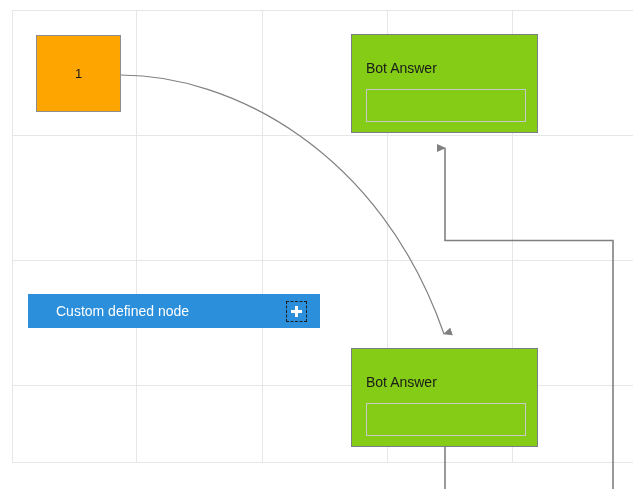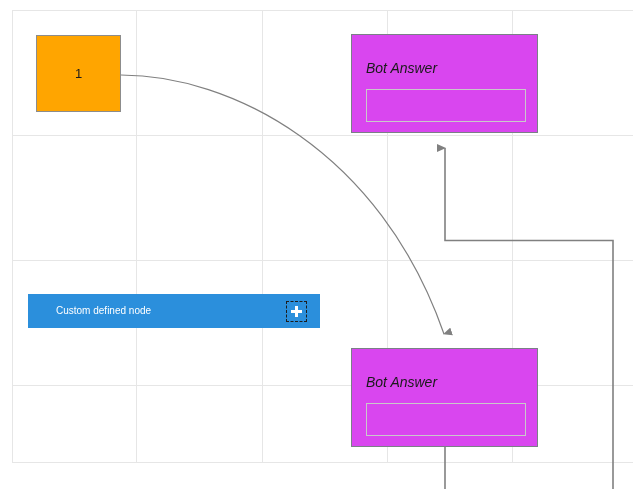--- a/index.html
+++ b/index.html
@@ -41,24 +41,23 @@
     align-items: center;
     justify-content: center;
   }
   .node-square .node-number {
     color: #1a1a1a;
     font-size: 13px;
     line-height: 1;
   }
 
   .node-card {
-    background: #d946ef;
+    background: #84cc16;
     border: 1px solid #7a7f87;
     padding: 16px;
-    font-style: italic;
   }
   .node-card .card-title {
     position: absolute;
     left: 14px;
     top: 26px;
     font-size: 14px;
     color: #1a1a1a;
     line-height: 1;
     white-space: nowrap;
   }
@@ -75,21 +74,21 @@
 
   .node-bar {
     position: absolute;
     background: #2b8fdc;
     display: flex;
     align-items: center;
     box-sizing: border-box;
   }
   .node-bar .bar-label {
     color: #ffffff;
-    font-size: 10px;
+    font-size: 14px;
     line-height: 1;
     margin-left: 28px;
     white-space: nowrap;
     flex: 1 1 auto;
   }
   .node-bar .add-icon {
     width: 21px;
     height: 21px;
     margin-right: 13px;
     border: 1px dashed #1d1d1d;

